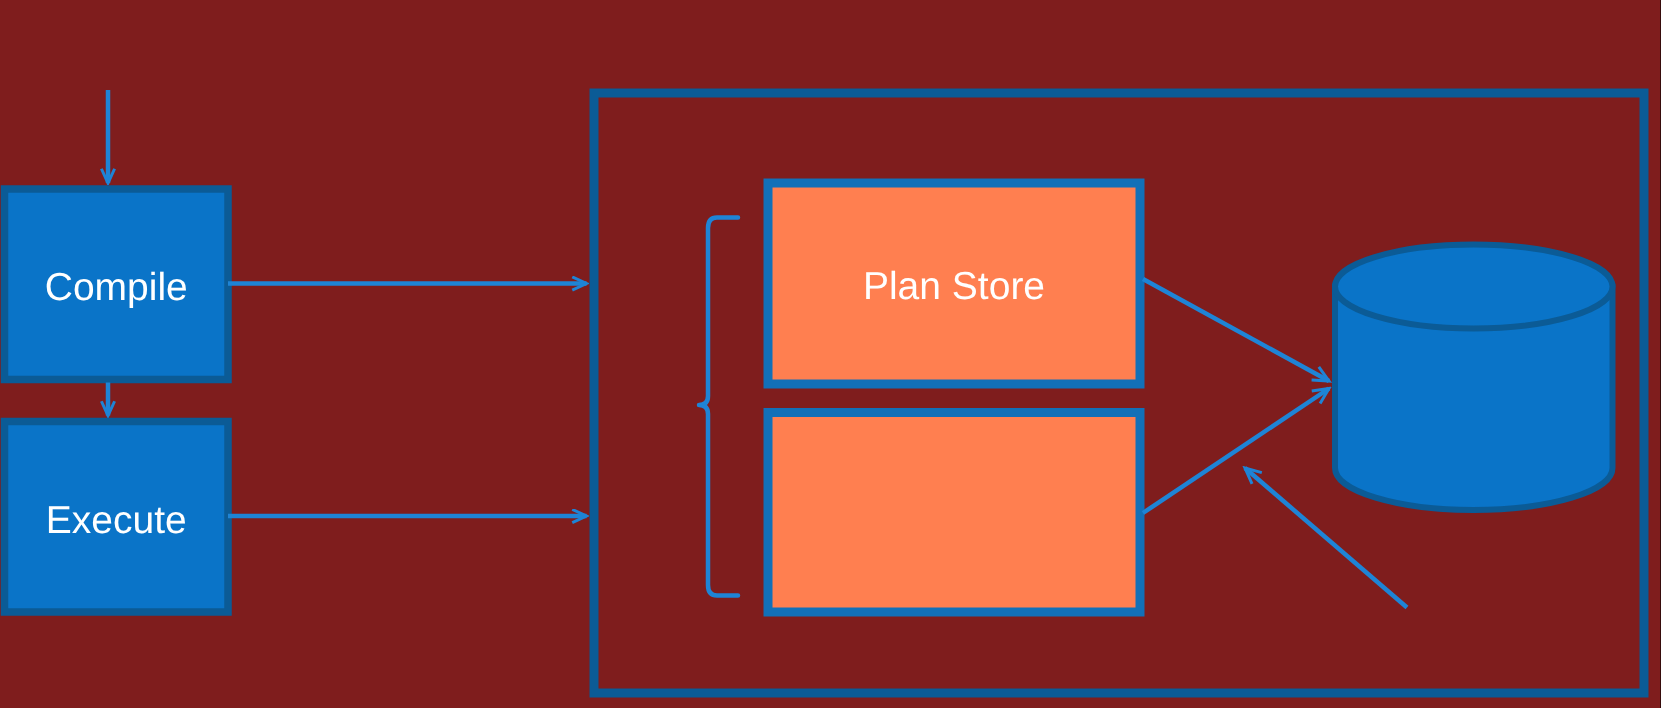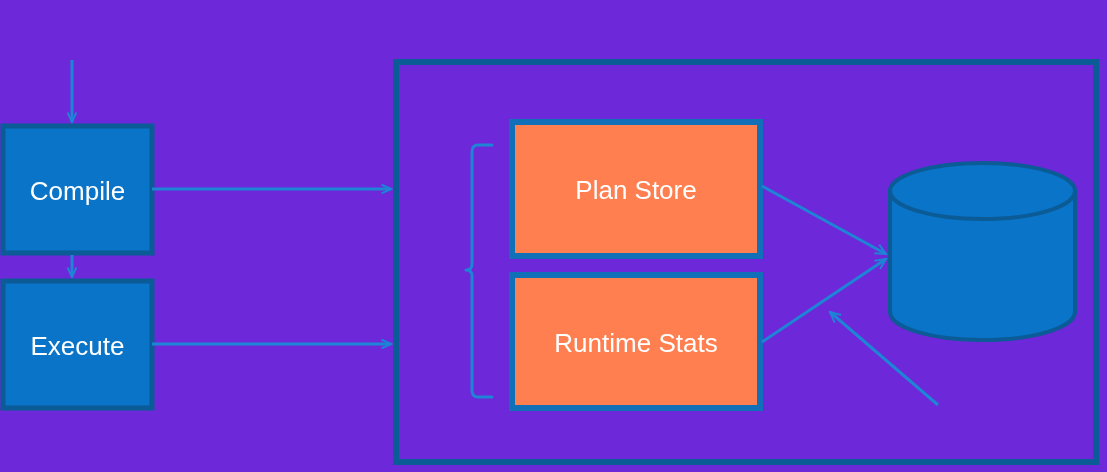--- a/index.html
+++ b/index.html
@@ -5,21 +5,21 @@
 <style>
   html, body {
     margin: 0;
     padding: 0;
     background: #000000;
   }
   #diagram-root {
     position: relative;
     width: 1107px;
     height: 472px;
-    background: #6d28d9;
+    background: #7f1d1d;
     overflow: hidden;
     font-family: "Liberation Sans", "DejaVu Sans", sans-serif;
   }
   .svg-layer {
     position: absolute;
     left: 0;
     top: 0;
     width: 1107px;
     height: 472px;
   }
@@ -84,16 +84,15 @@
       <ellipse cx="982.5" cy="191" rx="92.5" ry="28" fill="#0A74C8" stroke="#0B5B96" stroke-width="4"></ellipse>
     </g>
   </svg>
 
   <div class="node-label label-proc" style="left:3px; top:176px; width:149px;">Compile</div>
 
   <div class="node-label label-store" style="left:512px; top:175px; width:248px;">Plan Store</div>
 
   <div class="node-label label-proc" style="left:3px; top:331px; width:149px;">Execute</div>
 
-  <div class="node-label label-store" style="left:512px; top:328px; width:248px;">Runtime Stats</div>
 
 
 </div>
 
 </body></html>

